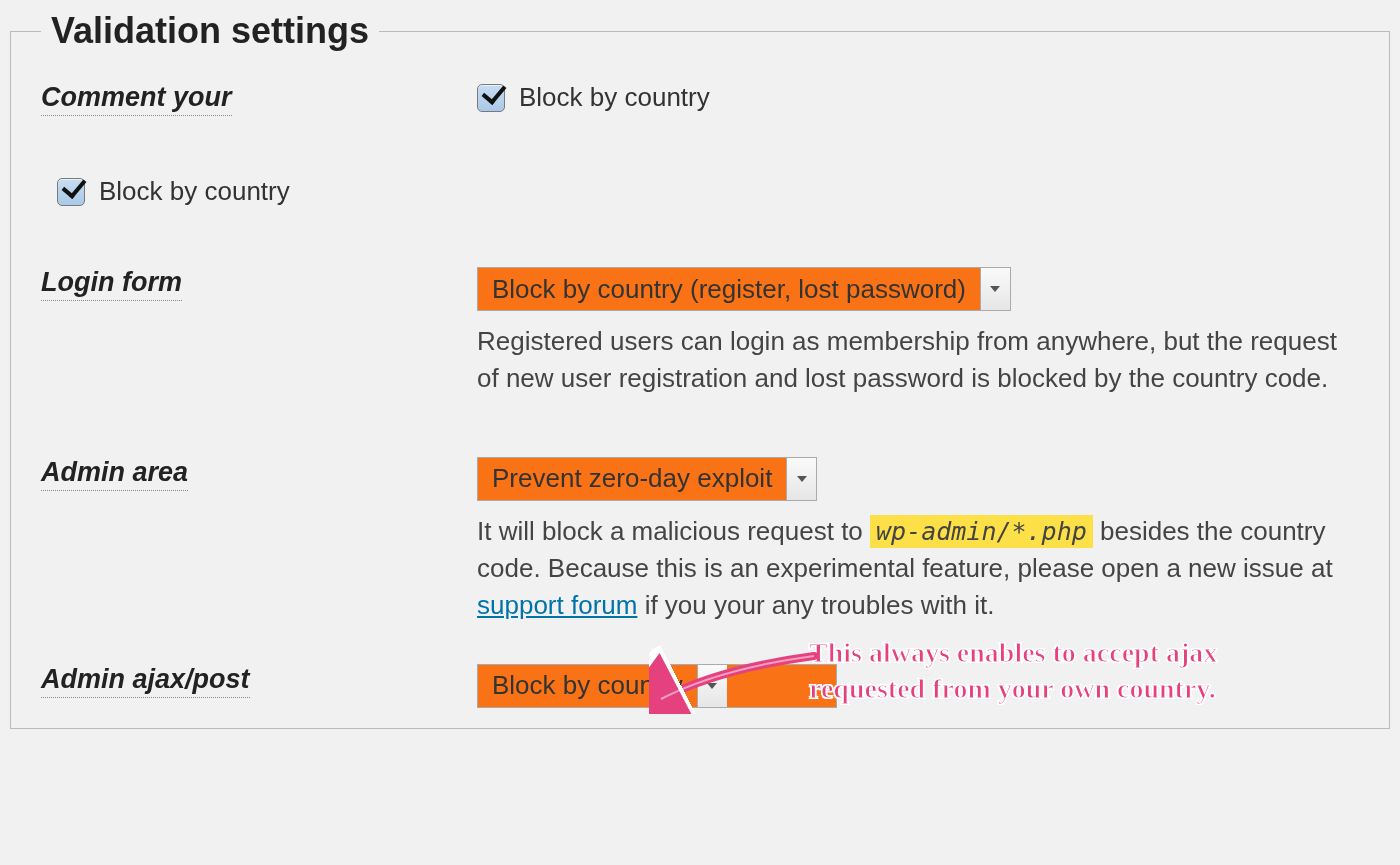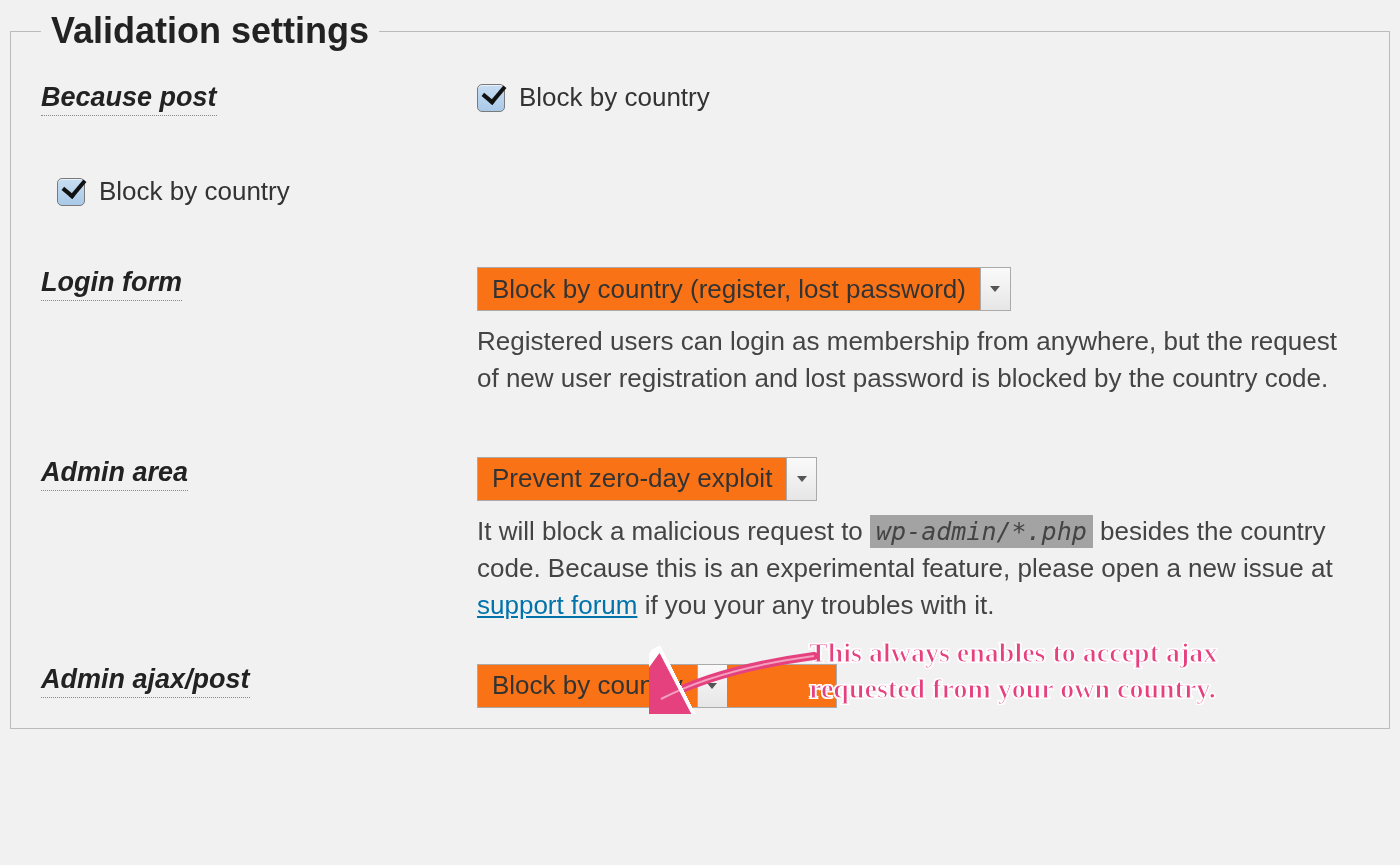--- a/index.html
+++ b/index.html
@@ -103,21 +103,21 @@
     line-height: 1.42;
     max-width: 880px;
   }
   .desc a {
     color: #0073aa;
     text-decoration: underline;
   }
   code.path {
     font-family: "Menlo", "Consolas", monospace;
     font-style: italic;
-    background: #a3a3a3;
+    background: #fde047;
     padding: 2px 6px;
     font-size: 25px;
   }
   .annotation {
     position: absolute;
     right: 20px;
     bottom: 20px;
     width: 560px;
     text-align: left;
     pointer-events: none;
@@ -138,21 +138,21 @@
   }
 </style>
 </head>
 <body>
 
 <fieldset>
   <legend>Validation settings</legend>
 
   <div class="row">
     <div class="label-col">
-      <span class="field-label">Because post</span>
+      <span class="field-label">Comment your</span>
     </div>
     <div class="control-col">
       <div class="checkbox-wrap">
         <span class="checkbox checked"></span>
         <span class="check-label">Block by country</span>
       </div>
     </div>
   </div>
 
   <div class="row">

